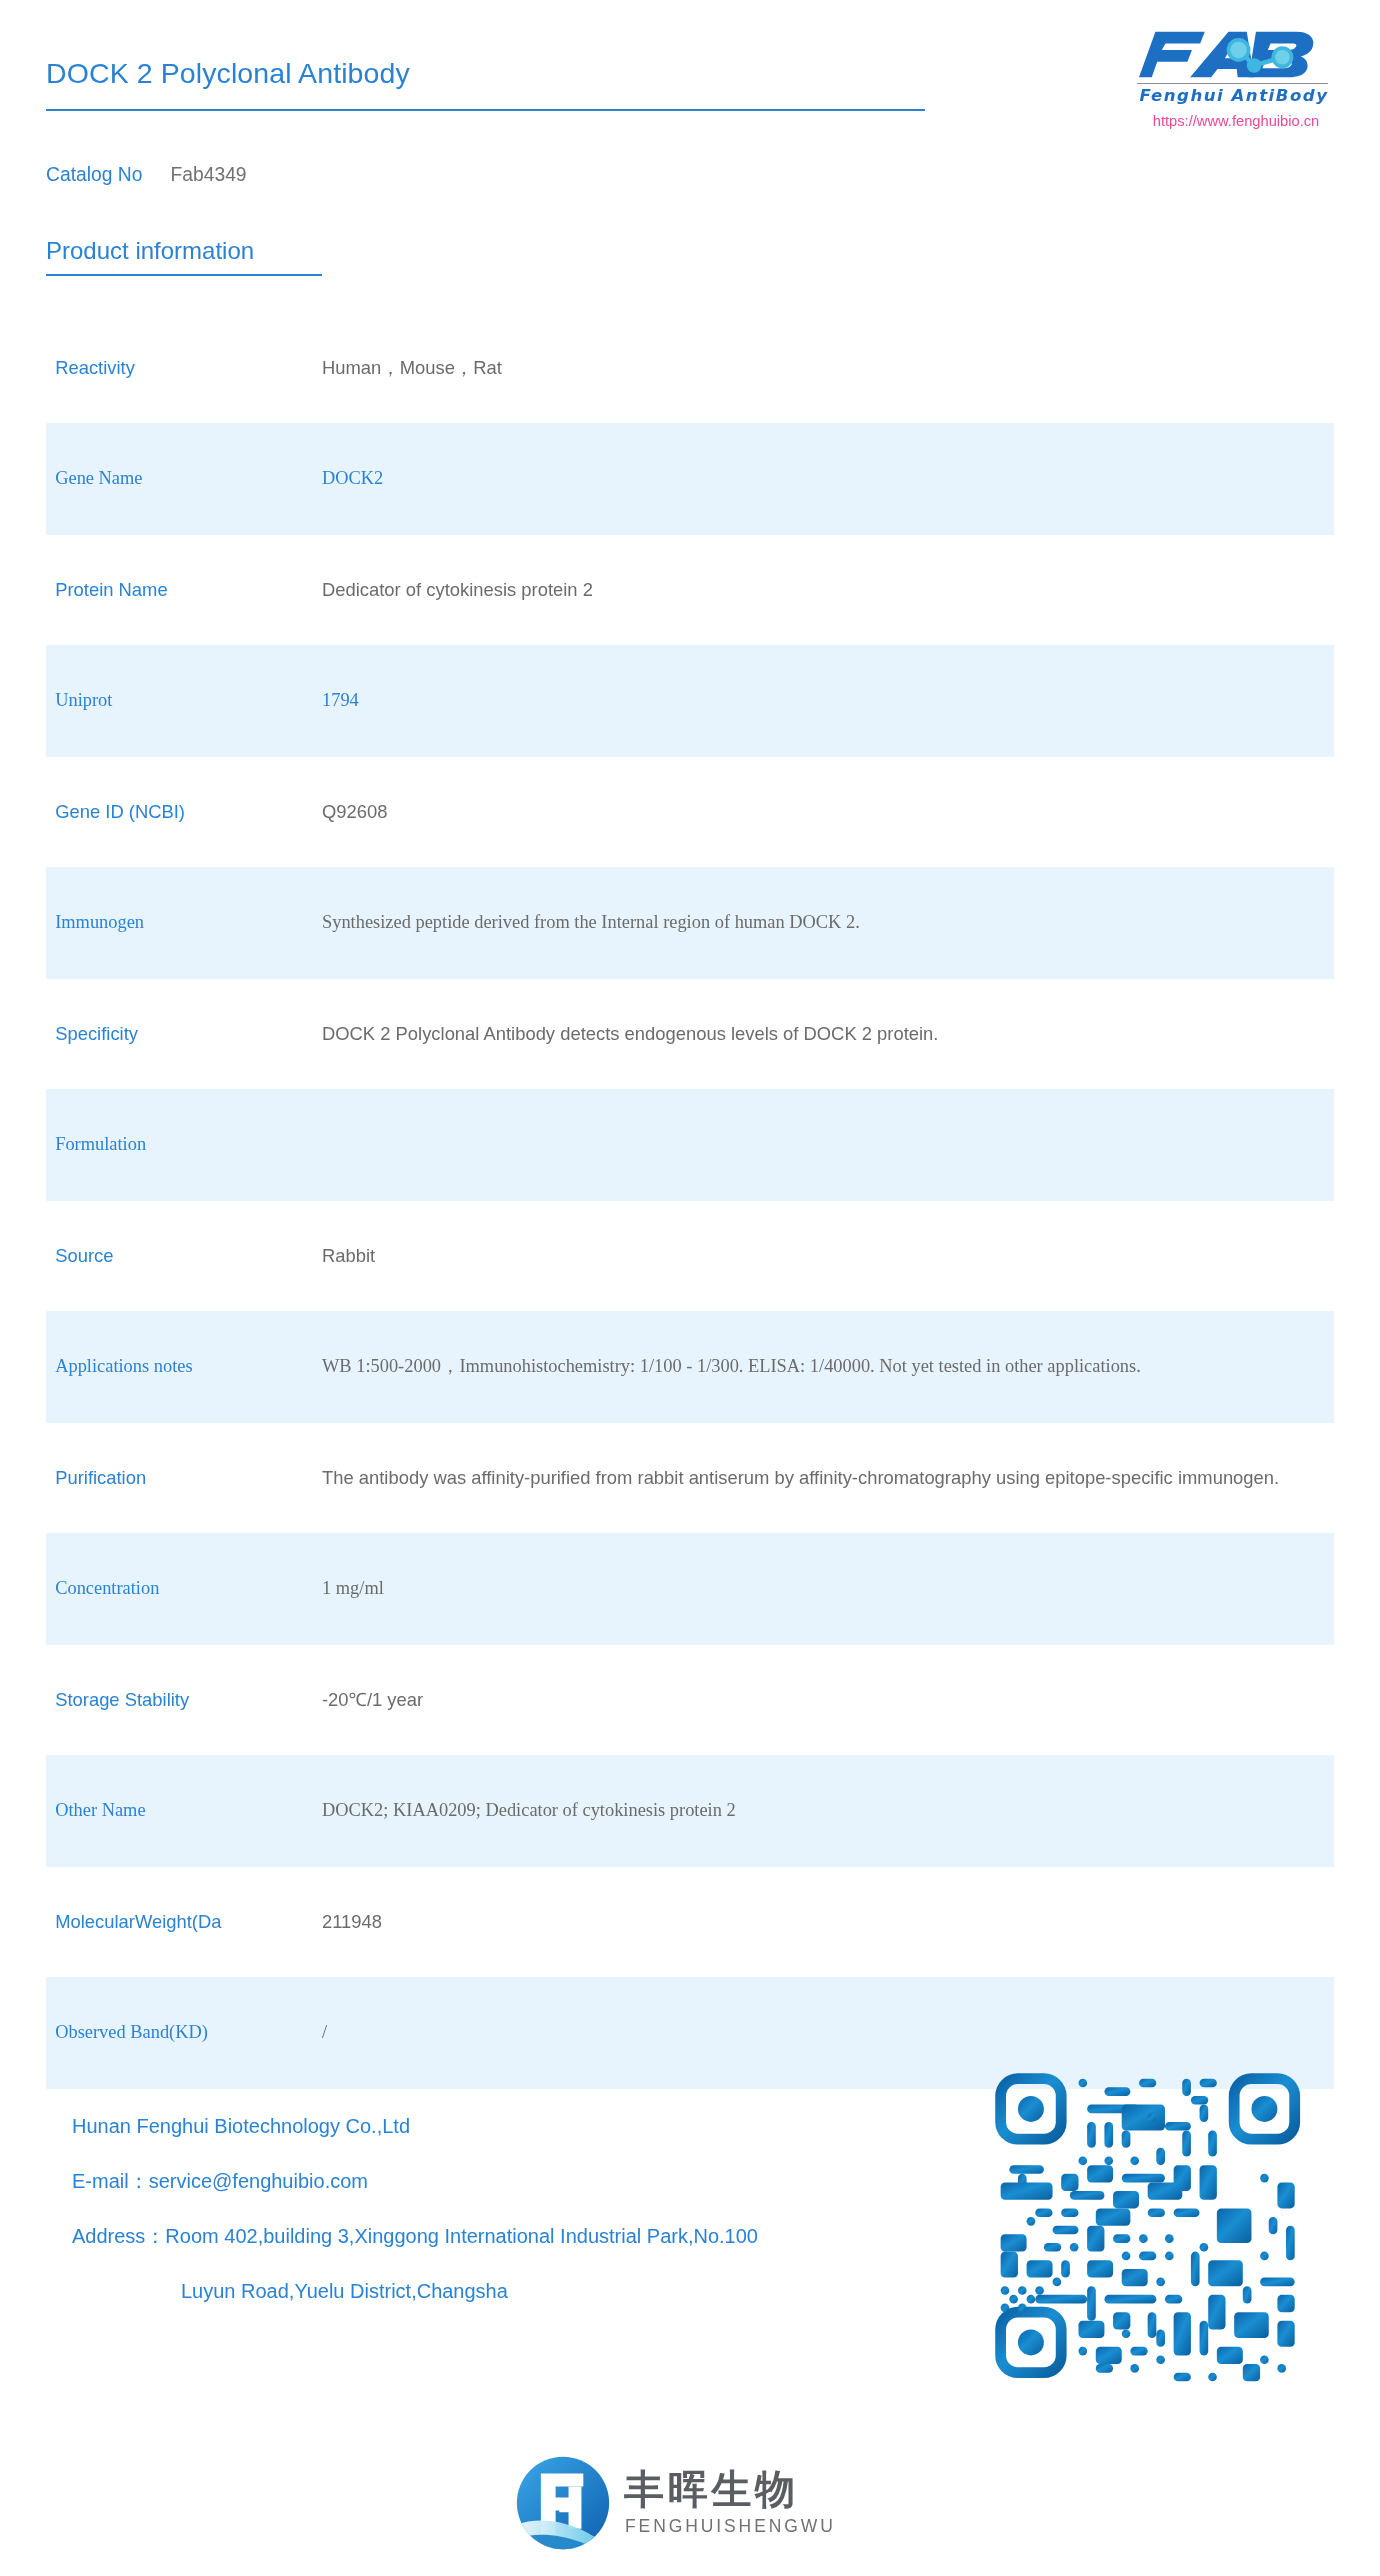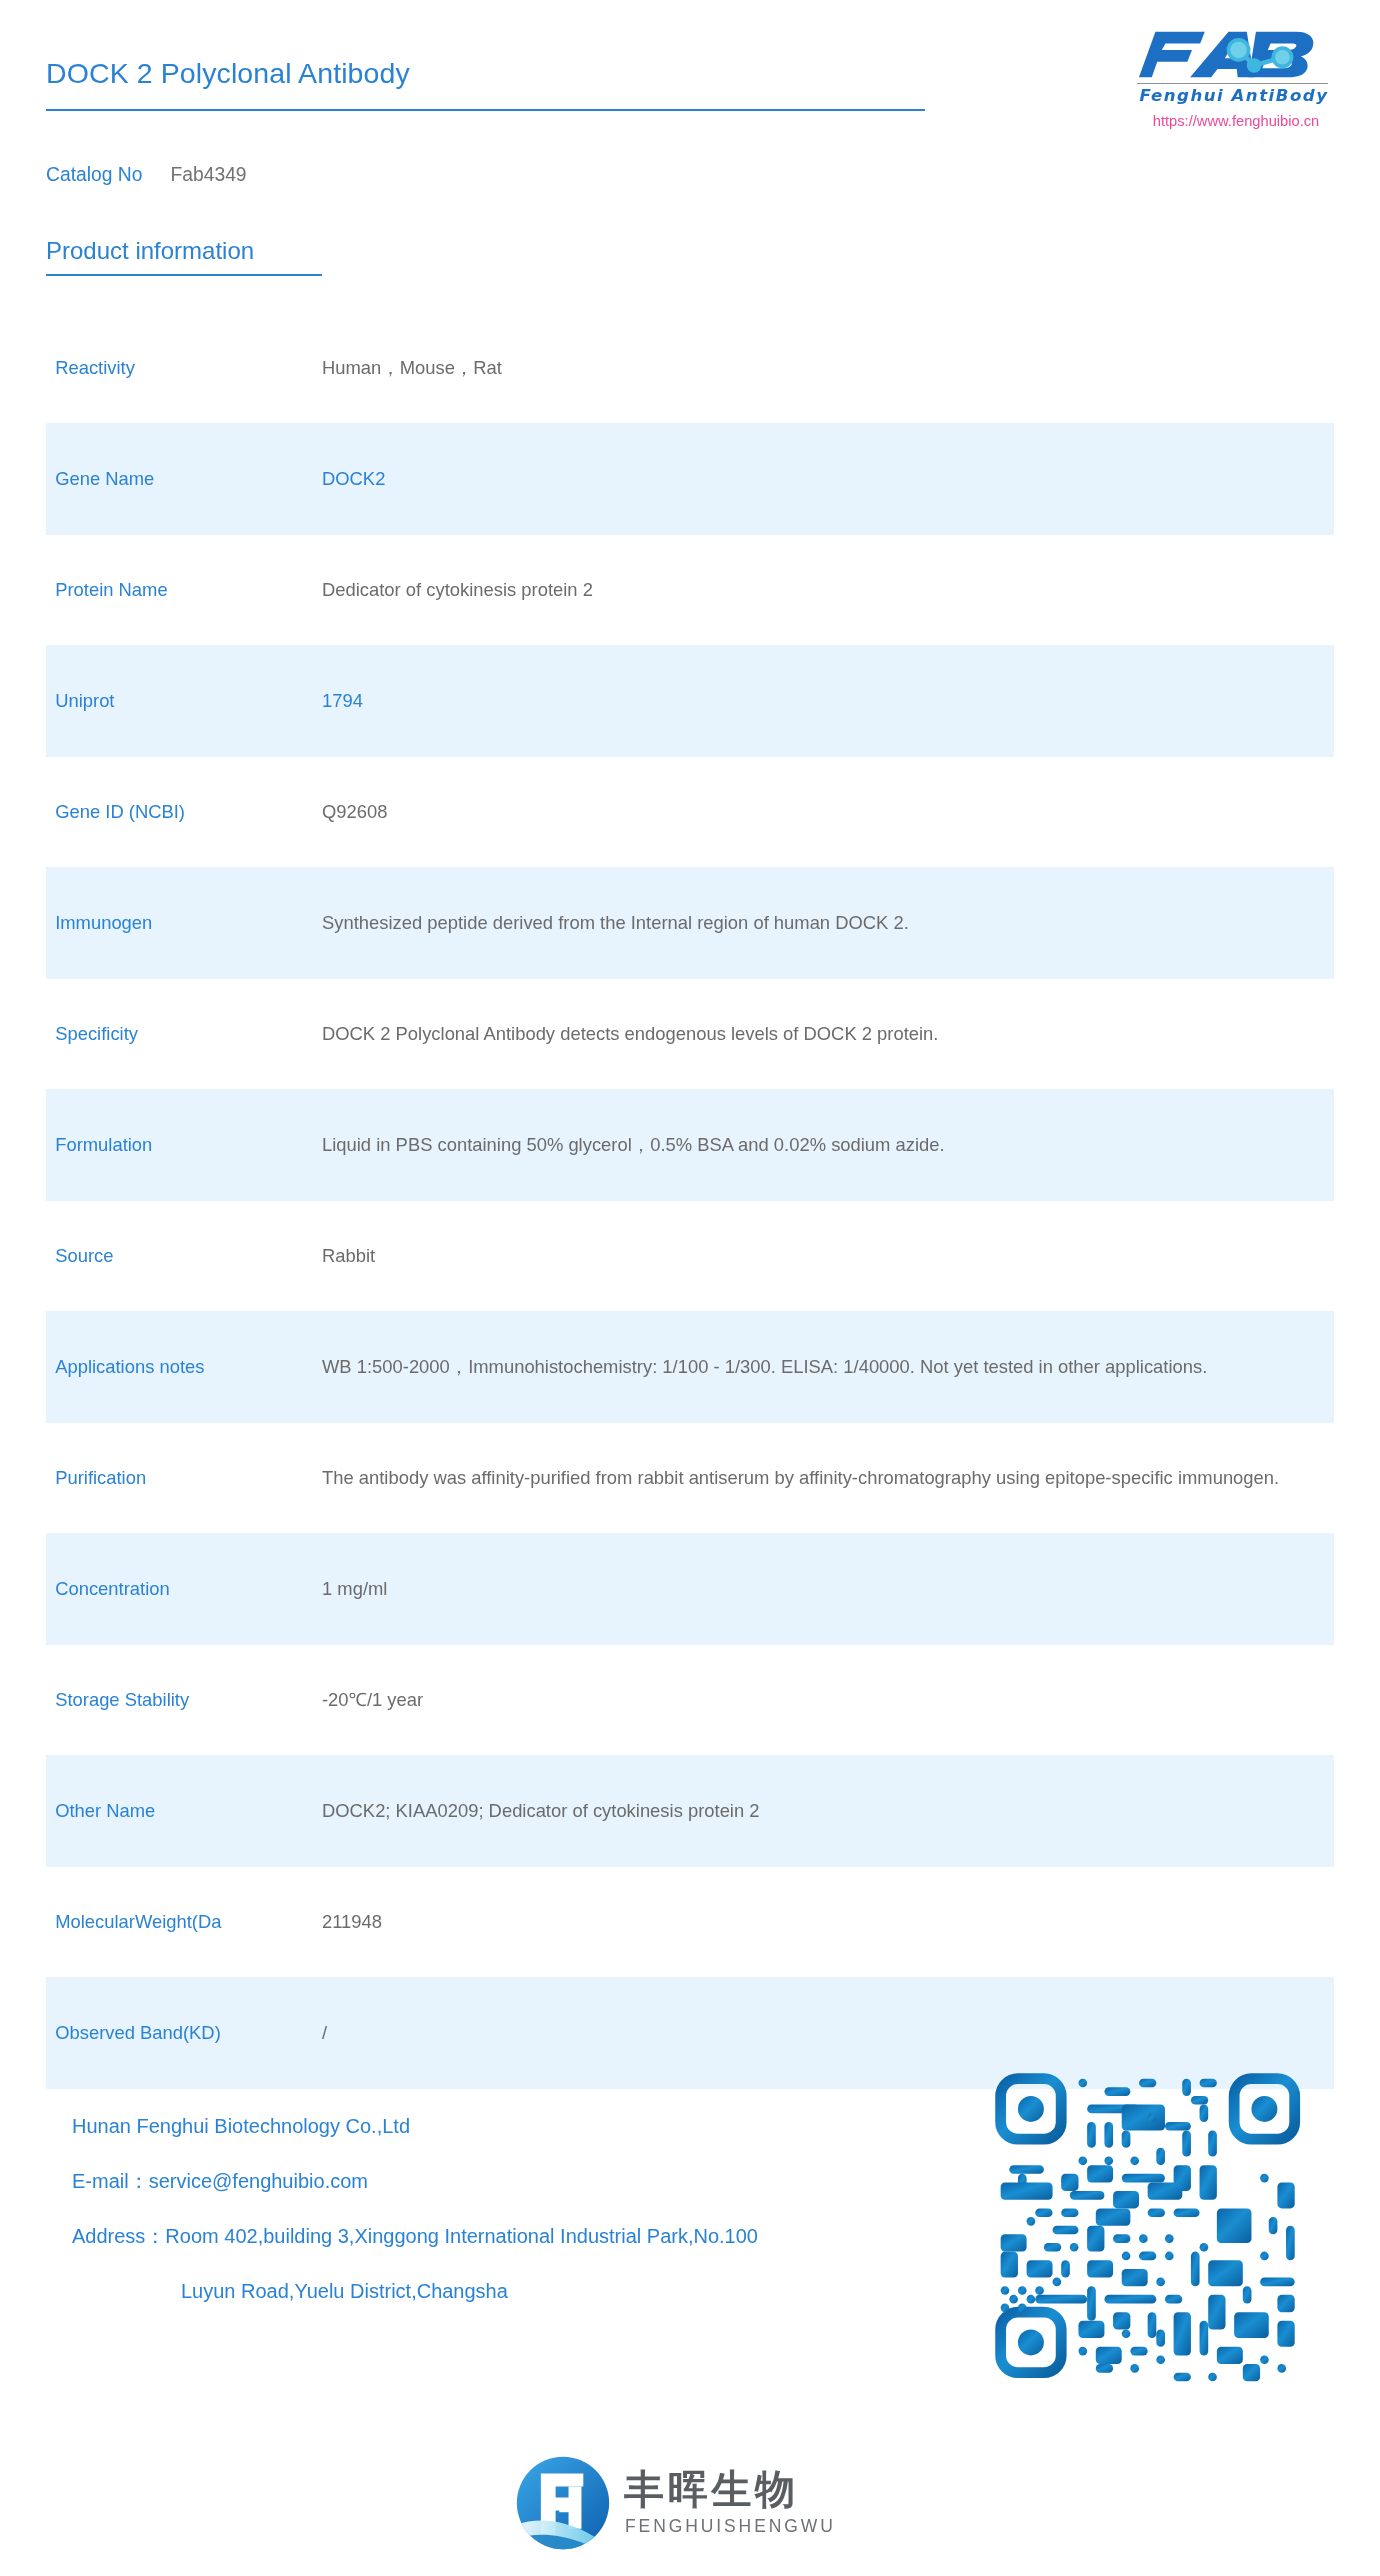--- a/index.html
+++ b/index.html
@@ -119,21 +119,21 @@
     width: 1380px;
   }
   .info-row {
     position: relative;
     width: 1288px;
     margin-left: 46px;
     display: flex;
     align-items: center;
   }
   .info-row.shade { background: #e8f4fd; }
-  .info-row.h-lg { min-height: 112px; }
+  .info-row.h-lg { min-height: 112px; font-family: Liberation Serif, serif; }
   .info-row.h-sm { min-height: 110px; }
 
   .cell-label {
     flex: 0 0 276px;
     padding-left: 9.2px;
     font-size: 18.4px;
     color: #2a82d4;
     line-height: 1.5;
   }
   .cell-value {
@@ -266,21 +266,20 @@
       <div class="info-row shade h-lg">
         <div class="cell-label">Immunogen</div>
         <div class="cell-value">Synthesized peptide derived from the Internal region of human DOCK 2.</div>
       </div>
       <div class="info-row h-sm">
         <div class="cell-label">Specificity</div>
         <div class="cell-value">DOCK 2 Polyclonal Antibody detects endogenous levels of DOCK 2 protein.</div>
       </div>
       <div class="info-row shade h-lg">
         <div class="cell-label">Formulation</div>
-        <div class="cell-value">Liquid in PBS containing 50% glycerol，0.5% BSA and 0.02% sodium azide.</div>
       </div>
       <div class="info-row h-sm">
         <div class="cell-label">Source</div>
         <div class="cell-value">Rabbit</div>
       </div>
       <div class="info-row shade h-lg">
         <div class="cell-label">Applications notes</div>
         <div class="cell-value">WB 1:500-2000，Immunohistochemistry: 1/100 - 1/300. ELISA: 1/40000. Not yet tested in other applications.</div>
       </div>
       <div class="info-row h-sm">

